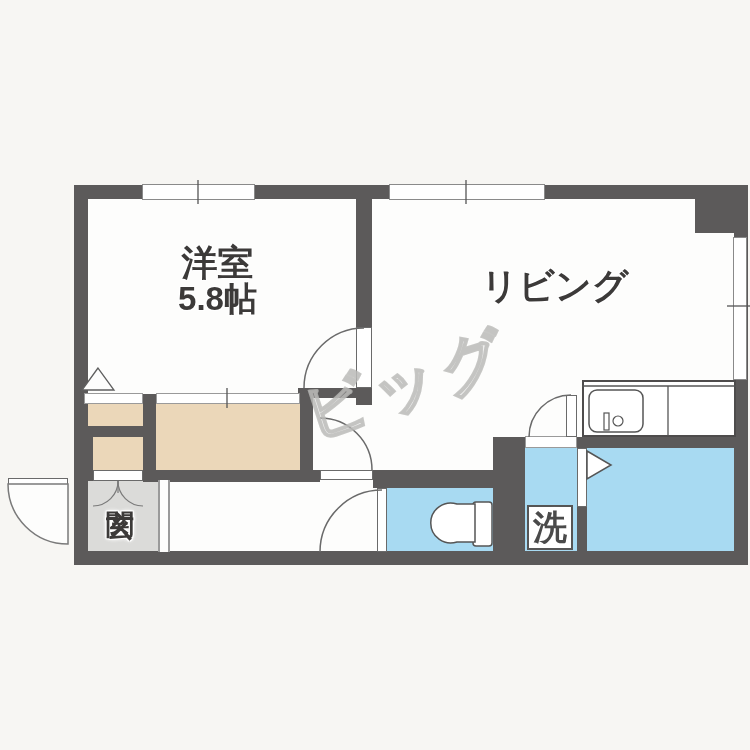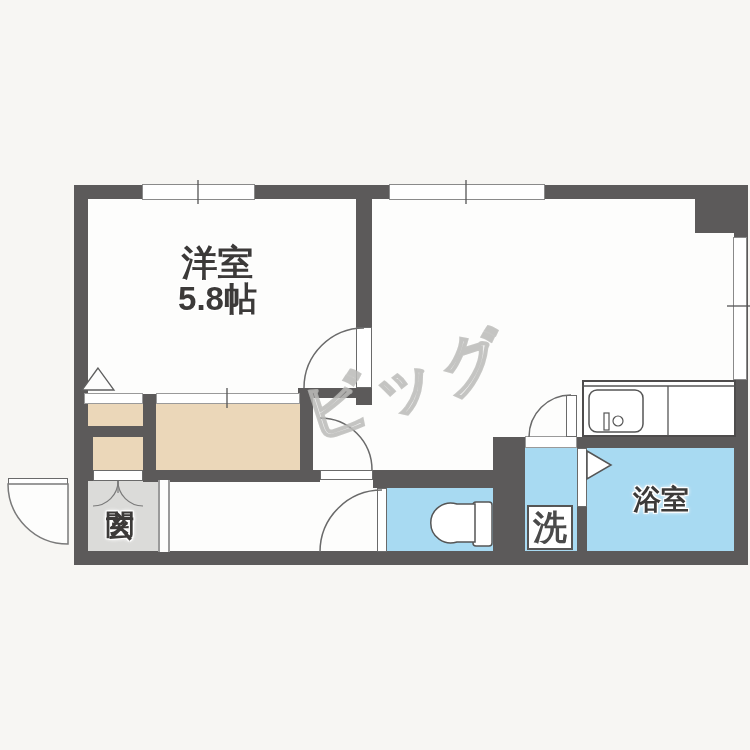--- a/index.html
+++ b/index.html
@@ -131,23 +131,23 @@
   </svg>
 
   <div class="abs watermark" style="left:300px;top:340px;">ビッグ</div>
 
   <div class="abs label" style="left:110px;top:244px;width:215px;">
     <div class="room-name">洋室</div>
     <div class="room-size">5.8帖</div>
   </div>
 
   <div class="abs label" style="left:445px;top:267px;width:220px;">
+    <div class="room-name">リビング</div>
   </div>
 
-  <div class="abs label bath-name" style="left:601px;top:485px;width:120px;">浴室</div>
 
   <div class="abs wash-box" style="left:527px;top:505px;width:46px;height:45px;z-index:3;">
     <span class="wash-char label" style="position:static;">洗</span>
   </div>
 
   <div class="abs label genkan-name" style="left:105px;top:487px;">玄関</div>
 
 </div>
 
 </body></html>

